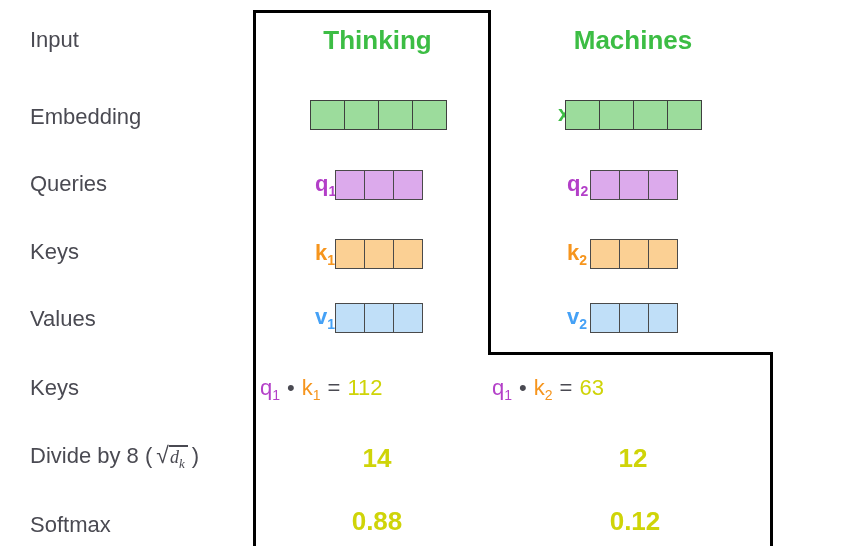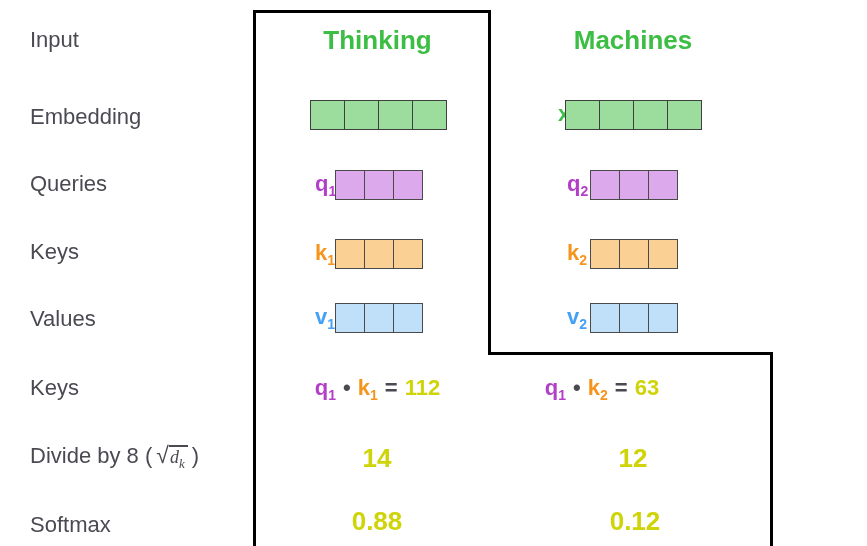--- a/index.html
+++ b/index.html
@@ -24,21 +24,21 @@
   
   .vec{position:absolute;display:flex;}
   .cell{width:28px;height:28px;border:1px solid #4a4a4a;margin-left:-1px;}
   .vec .cell:first-child{margin-left:0;}
   .vec.wide .cell{width:33px;}
   .vec.fill-green .cell{background:#9cdc9c;border-color:#3f3f3f;}
   .vec.fill-purple .cell{background:#dcaaec;}
   .vec.fill-orange .cell{background:#fbd094;}
   .vec.fill-blue .cell{background:#c0dff8;}
   
-  .score{position:absolute;font-size:22px;font-weight:700;text-align:center;white-space:nowrap;}
+  .score{position:absolute;font-size:22px;font-weight:400;white-space:nowrap;}
   .score .op{margin:0 7px;}
   .num{position:absolute;font-size:26px;font-weight:700;color:#cfd408;text-align:center;}
   
   .boxseg{position:absolute;background:#000;}
 </style>
 </head>
 <body>
 
 <div id="stage">
 

